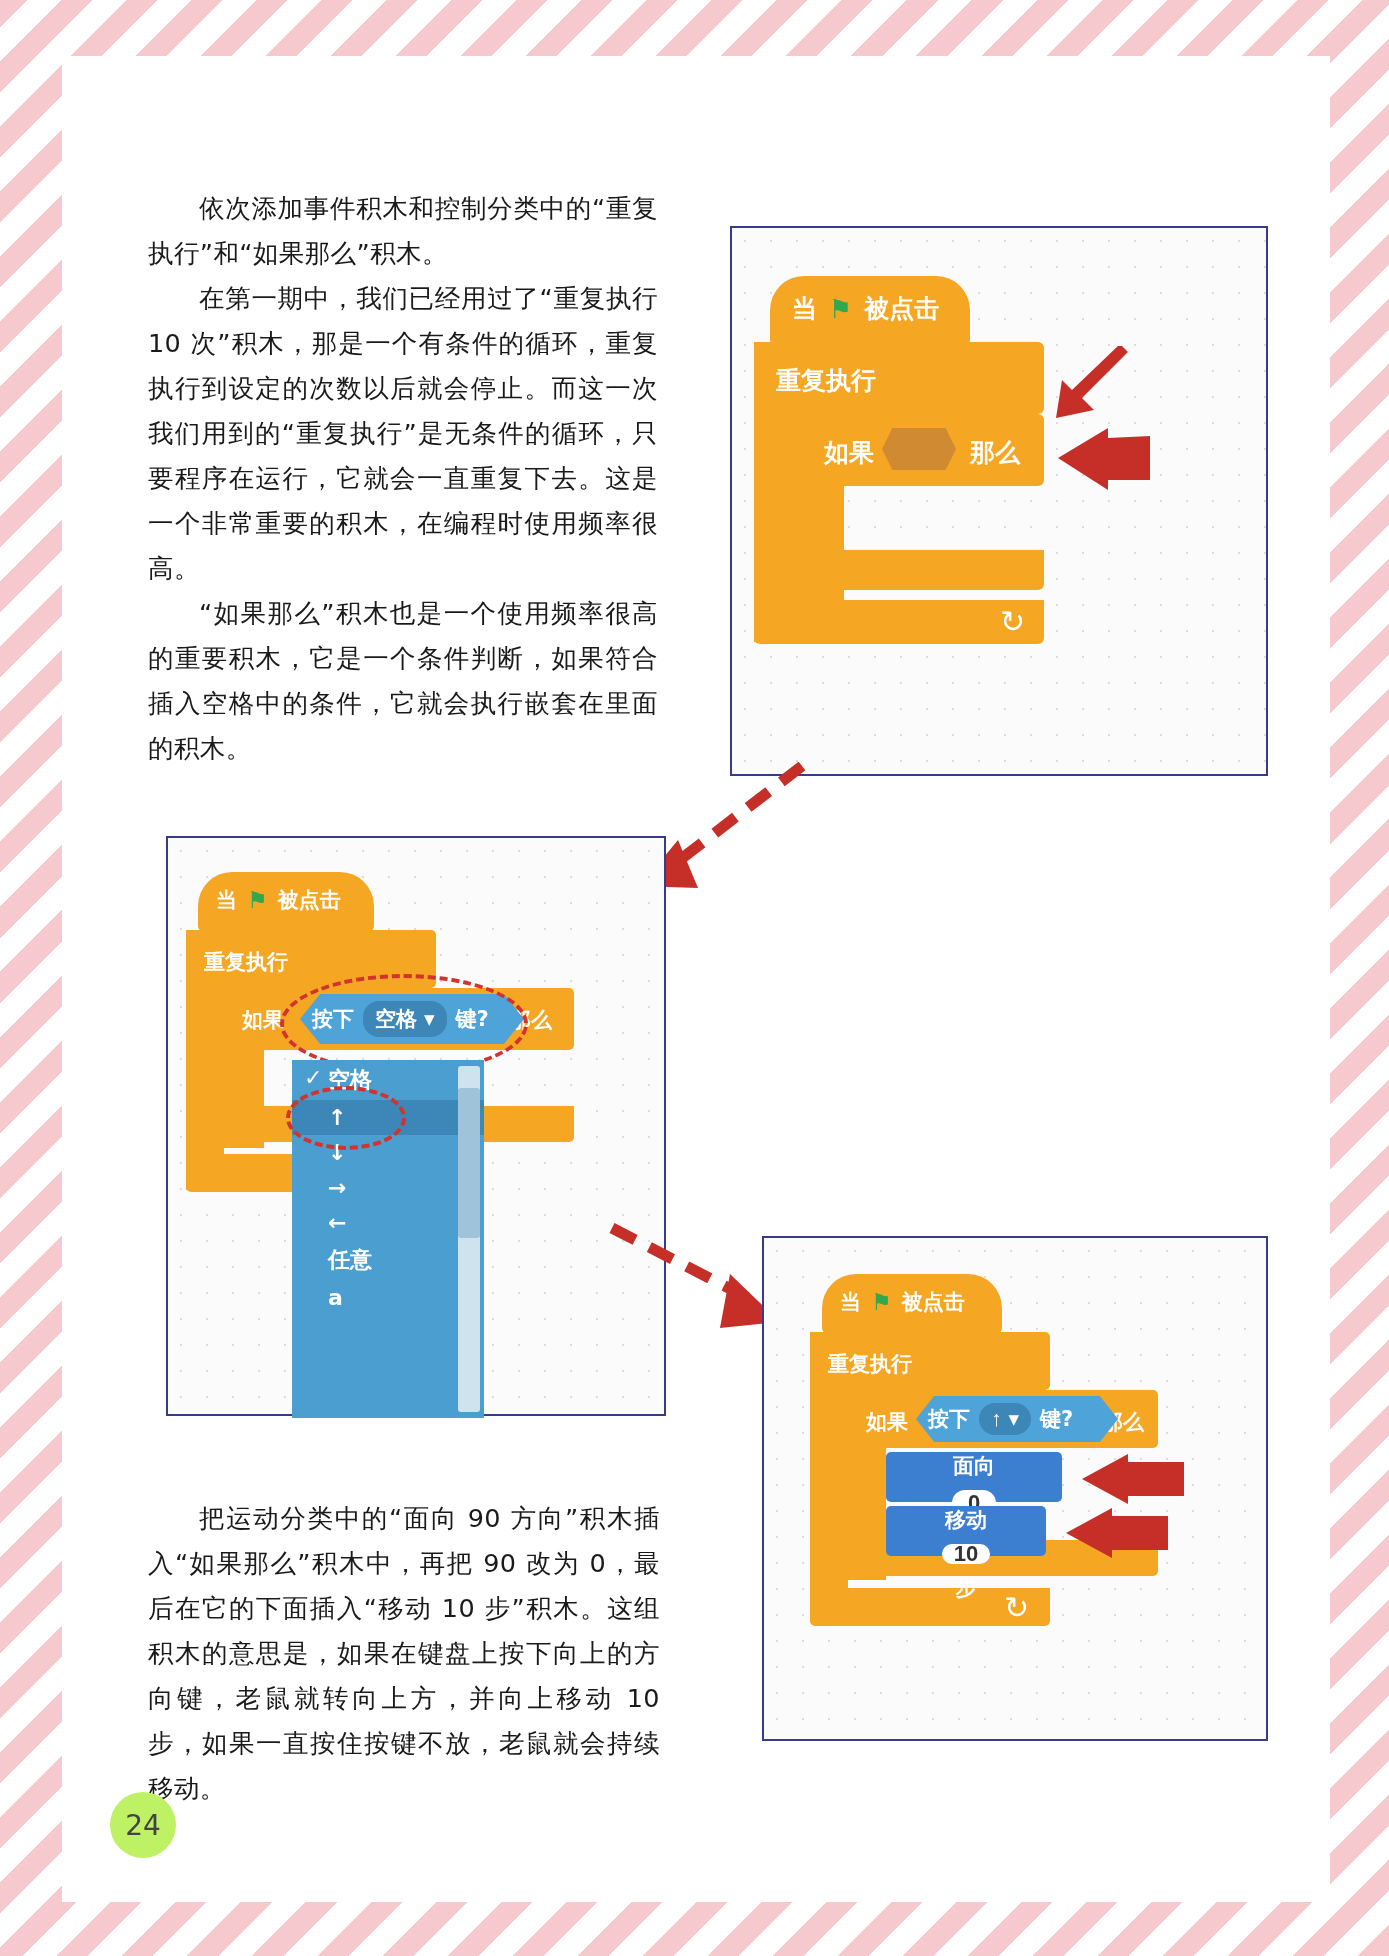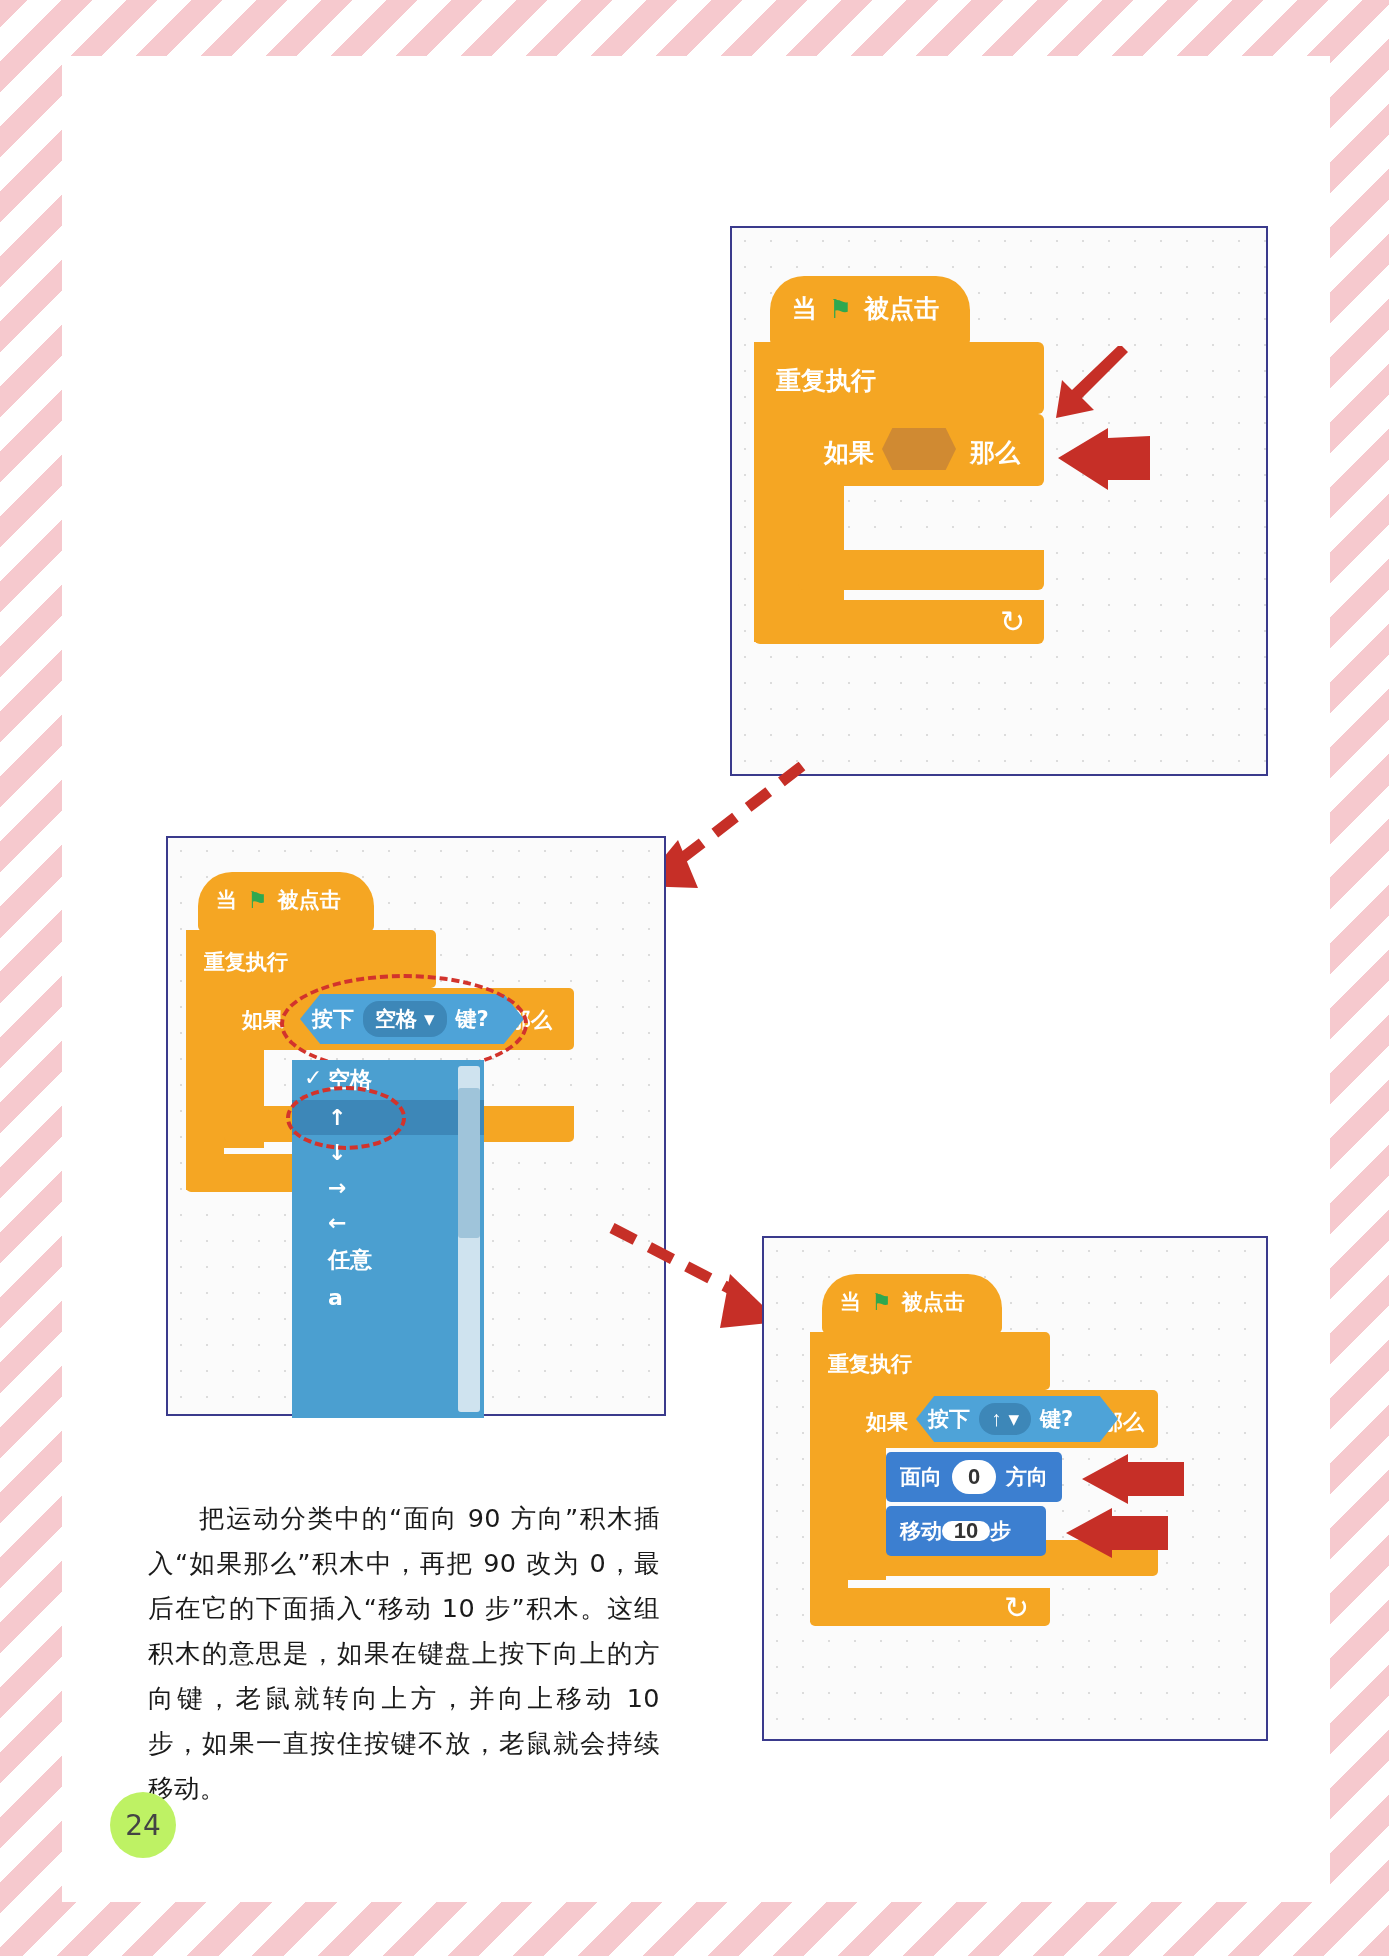--- a/index.html
+++ b/index.html
@@ -35,21 +35,21 @@
     background-image:radial-gradient(#dcdcdc 1.1px, transparent 1.2px);
     background-size:26px 26px;
   }
   #figure-1{left:668px;top:170px;width:538px;height:550px;}
   #figure-2{left:104px;top:780px;width:500px;height:580px;}
   #figure-3{left:700px;top:1180px;width:506px;height:505px;}
 
   
   .blk{position:absolute;box-sizing:border-box;}
   .ctrl{background:#f5a623;}
-  .motion{background:#3c7fd0;}
+  .motion{background:#3c7fd0;flex-direction:column;}
   .lbl{color:#fff;font-size:25px;font-weight:bold;
        font-family:"DejaVu Sans","Liberation Sans",sans-serif;
        white-space:nowrap;}
   .lbl.sm{font-size:21px;}
   .hat{
     background:#f5a623;border-radius:34px 34px 6px 6px;
   }
   .flag{color:#2fa84f;font-size:26px;line-height:1;}
   .oval{
     background:#fff;border-radius:18px;color:#333;font-weight:bold;
@@ -81,20 +81,25 @@
     position:absolute;left:48px;bottom:44px;width:66px;height:66px;border-radius:50%;
     background:#bef264;color:#444;font-size:28px;display:flex;align-items:center;justify-content:center;
     font-family:"DejaVu Sans","Liberation Sans",sans-serif;
   }
 </style>
 </head>
 <body>
 
 <div class="page">
 
+  <div class="txt" id="text-block-1">
+    <p>依次添加事件积木和控制分类中的“重复执行”和“如果那么”积木。</p>
+    <p>在第一期中，我们已经用过了“重复执行 10 次”积木，那是一个有条件的循环，重复执行到设定的次数以后就会停止。而这一次我们用到的“重复执行”是无条件的循环，只要程序在运行，它就会一直重复下去。这是一个非常重要的积木，在编程时使用频率很高。</p>
+    <p>“如果那么”积木也是一个使用频率很高的重要积木，它是一个条件判断，如果符合插入空格中的条件，它就会执行嵌套在里面的积木。</p>
+  </div>
 
   <div class="frame" id="figure-1">
 
     <div class="blk hat" style="left:38px;top:48px;width:200px;height:70px;"></div>
     <div class="blk" style="left:60px;top:64px;display:flex;align-items:center;gap:12px;">
       <span class="lbl">当</span>
       <span class="flag">⚑</span>
       <span class="lbl">被点击</span>
     </div>
 
@@ -210,21 +215,21 @@
       </span>
       <span class="lbl sm">键?</span>
     </div>
 
     <div class="blk motion" style="left:122px;top:214px;width:176px;height:50px;border-radius:5px;display:flex;align-items:center;gap:10px;padding:0 14px;box-sizing:border-box;">
       <span class="lbl sm">面向</span>
       <span class="oval" style="width:44px;height:34px;">0</span>
       <span class="lbl sm">方向</span>
     </div>
 
-    <div class="blk motion" style="left:122px;top:268px;width:160px;height:50px;border-radius:5px;display:flex;align-items:center;padding:0 14px;box-sizing:border-box;">
+    <div class="blk motion" style="left:122px;top:268px;width:160px;height:50px;border-radius:5px;display:flex;align-items:center;gap:10px;padding:0 14px;box-sizing:border-box;">
       <span class="lbl sm">移动</span>
       <span class="oval" style="width:48px;height:20px;">10</span>
       <span class="lbl sm">步</span>
     </div>
 
     <span class="loop-arrow" style="position:absolute;left:240px;top:352px;">↻</span>
 
     <svg class="arrow" style="left:304px;top:216px;width:120px;height:50px;" viewBox="0 0 120 50">
       <path d="M116 8 L116 42 L60 42 L60 50 L14 25 L60 0 L60 8 Z" fill="#c62f27"></path>
     </svg>

